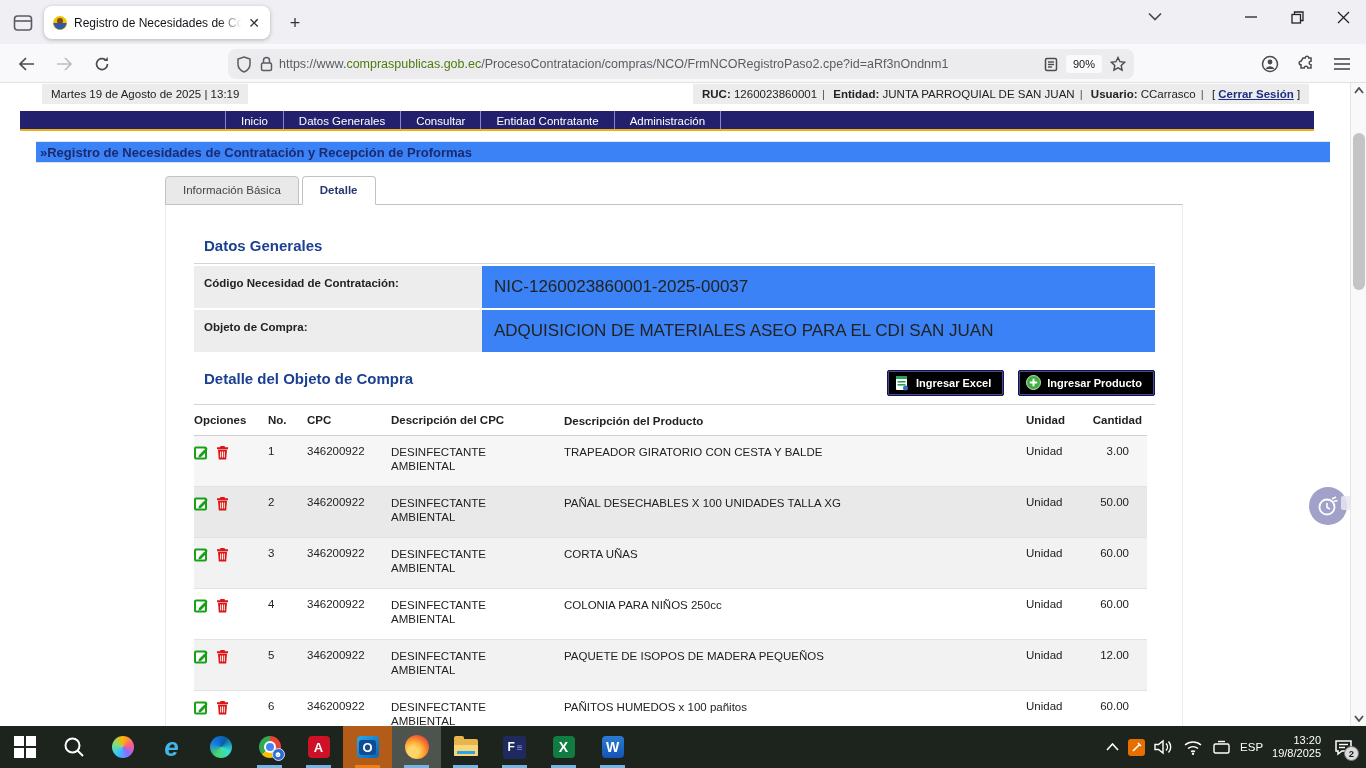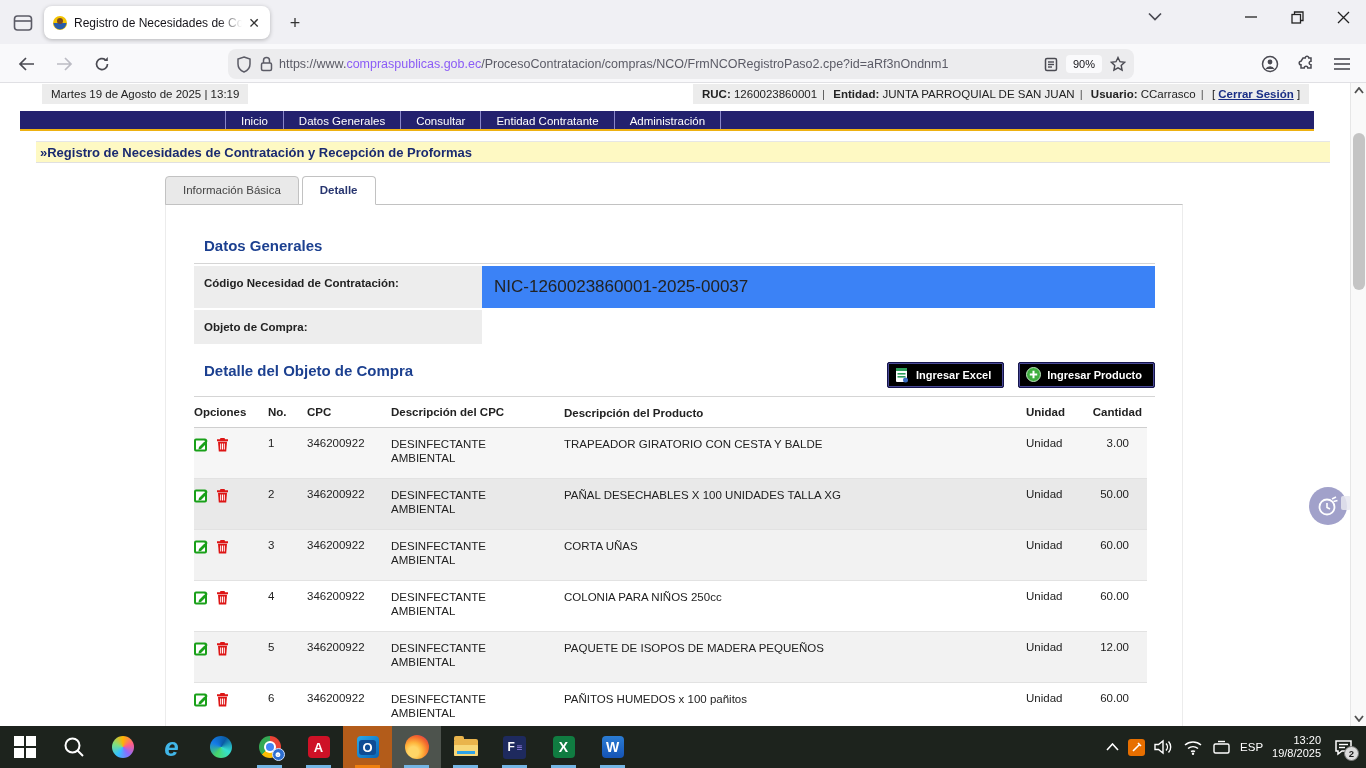--- a/index.html
+++ b/index.html
@@ -17,40 +17,40 @@
   #newtab { position:absolute; left:282px; top:10px; width:26px; height:26px; display:flex; align-items:center; justify-content:center; font-size:18px; color:#333; }
   #tablist-btn { position:absolute; left:1148px; top:12px; }
   .winctl { position:absolute; top:0; width:46px; height:34px; display:flex; align-items:center; justify-content:center; }
   #win-min{ left:1228px; } #win-restore{ left:1274px; } #win-close{ left:1320px; }
 
   #toolbar { position:absolute; top:44px; left:0; width:1366px; height:39px; background:#f9f9fb; border-bottom:1px solid #e0e0e4; }
   .nav-ic { position:absolute; top:8px; width:24px; height:24px; display:flex; align-items:center; justify-content:center; border-radius:4px; }
   #btn-back{ left:14px; } #btn-fwd{ left:52px; } #btn-reload{ left:90px; }
   #urlbar { position:absolute; left:228px; top:5px; width:906px; height:30px; background:#ececee; border-radius:8px; display:flex; align-items:center; padding:0 8px; }
   #url-text { flex:1; font-size:12.5px; white-space:nowrap; overflow:hidden; position:relative; margin-left:6px; }
-  #url-text .dim { color:#5b5b66; } #url-text .dom { color:#8b5cf6; }
+  #url-text .dim { color:#5b5b66; } #url-text .dom { color:#4d7c0f; }
   #url-text::after { content:""; position:absolute; right:0; top:0; bottom:0; width:30px; background:linear-gradient(90deg,rgba(236,236,238,0),#ececee); }
   #zoom-chip { background:#fafafc; border-radius:4px; font-size:11px; color:#15141a; padding:3px 7px; margin:0 8px; }
   .tb-right { position:absolute; top:8px; width:24px; height:24px; display:flex; align-items:center; justify-content:center; }
   #btn-account{ left:1258px; } #btn-ext{ left:1294px; } #btn-menu{ left:1330px; }
 
   
   #page { position:absolute; top:83px; left:0; width:1366px; height:643px; background:#fff; overflow:hidden; }
 
   #chip-date { position:absolute; left:42px; top:1px; background:#ececec; font-size:11.5px; color:#222; padding:4px 9px; }
   #chip-user { position:absolute; left:693px; top:1px; background:#ececec; font-size:11.5px; color:#222; padding:4px 9px; white-space:nowrap; }
   #chip-user b { font-weight:bold; }
   #chip-user .sep { color:#555; padding:0 5px; }
   #logout-link { color:#1b2f86; font-weight:bold; text-decoration:underline; }
 
   #mainnav { position:absolute; left:20px; top:28px; width:1294px; height:20px; background:#23216e; border-bottom:2px solid #eeb111; display:flex; padding-left:205px; }
   .nav-item { color:#fff; font-size:11.5px; line-height:20px; padding:0 15px; border-left:1px solid #8886c9; white-space:nowrap; }
   .nav-item:last-child { border-right:1px solid #8886c9; }
 
-  #titleband { position:absolute; left:36px; top:58px; width:1294px; height:22px; background:#fef9c3; border-top:1px solid #e6e6e6; border-bottom:1px solid #e0e0e0; }
+  #titleband { position:absolute; left:36px; top:58px; width:1294px; height:22px; background:#3b82f6; border-top:1px solid #e6e6e6; border-bottom:1px solid #e0e0e0; }
   #pagetitle { font-size:13px; font-weight:bold; color:#1a2a70; line-height:21px; padding-left:4px; }
 
   #tabs { position:absolute; left:165px; top:93px; height:29px; display:flex; z-index:2; }
   .ptab { height:29px; line-height:27px; padding:0 17px; font-size:11.5px; color:#444; background:#e9e9e9; border:1px solid #c2c2c2; border-radius:4px 4px 0 0; margin-right:3px; }
   .ptab.active { background:#fff; border-bottom-color:#fff; font-weight:bold; color:#27356f; }
 
   #card { position:absolute; left:165px; top:121px; width:1018px; height:522px; background:#fff; border-top:1px solid #c2c2c2; border-left:1px solid #ececec; border-right:1px solid #ececec; padding:0 27px 0 28px; overflow:hidden; }
 
   .sec-head { font-size:15px; font-weight:bold; color:#1c4090; margin-left:10px; }
   .divider { border-bottom:1px solid #d5d5d5; }
@@ -259,20 +259,21 @@
   <div id="card">
     <div class="sec-head" id="dg-head">Datos Generales</div>
     <div class="divider" id="dg-div"></div>
     <div id="dg-rows">
         <div class="dg-row">
           <div class="dg-label">Código Necesidad de Contratación:</div>
           <div class="dg-value">NIC-1260023860001-2025-00037</div>
         </div>
         <div class="dg-row">
           <div class="dg-label">Objeto de Compra:</div>
+          <div class="dg-value">ADQUISICION DE MATERIALES ASEO PARA EL CDI SAN JUAN</div>
         </div>
       </div>
 
     <div id="det-headrow">
       <div class="sec-head">Detalle del Objeto de Compra</div>
       <div class="btn-navy">
         <span class="btn-ico">
           <svg width="14" height="16" viewBox="0 0 14 16">
               <rect x="1" y="1" width="11" height="14" rx="1" fill="#fff"></rect>
               <rect x="1" y="1" width="11" height="3" fill="#2e9e5b"></rect>

